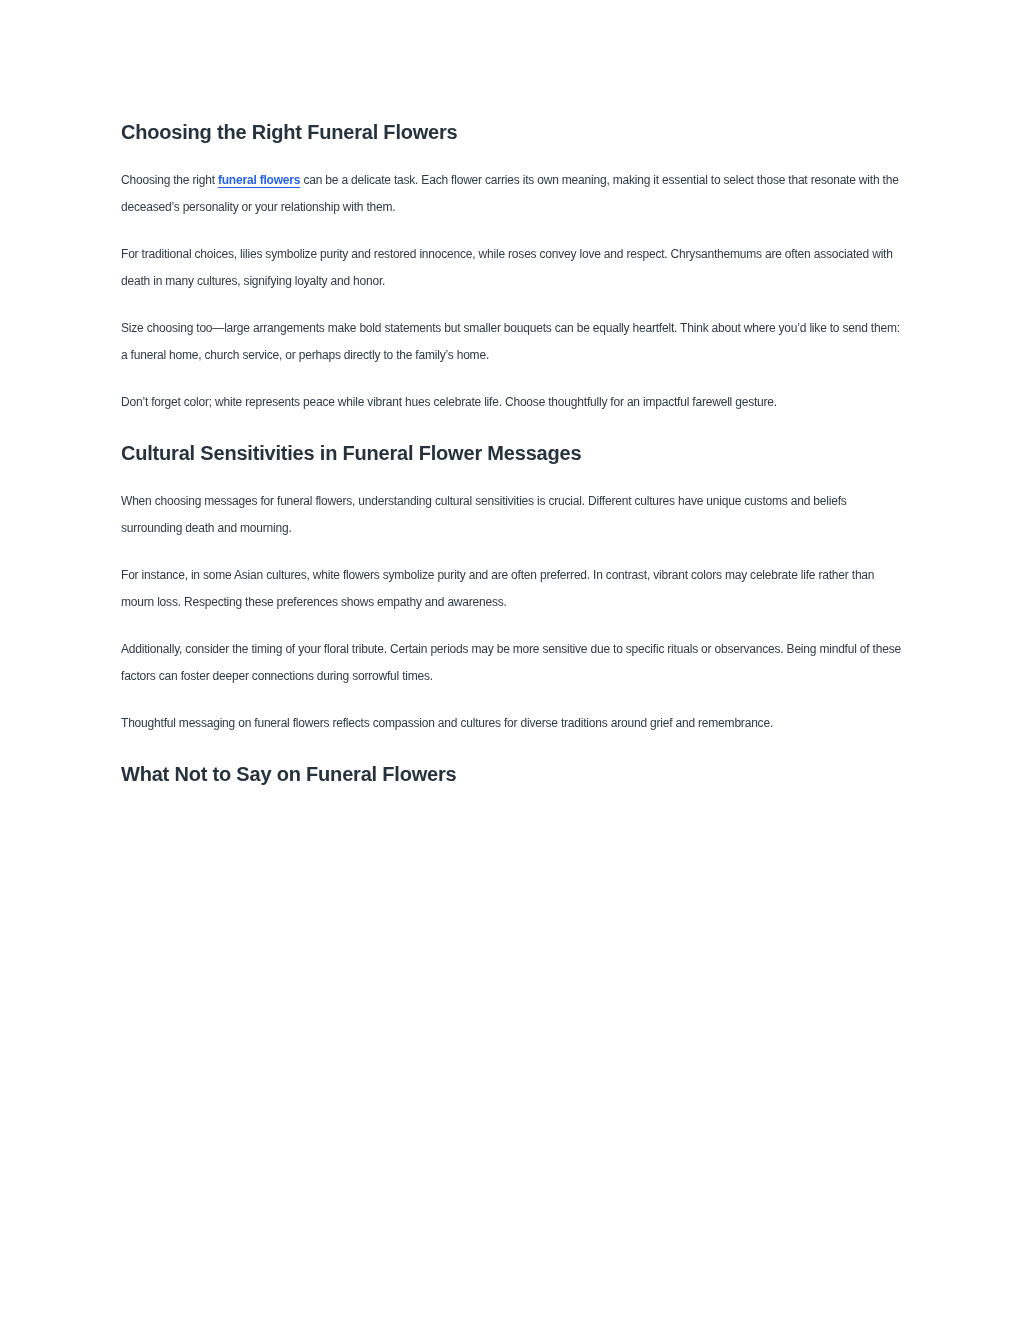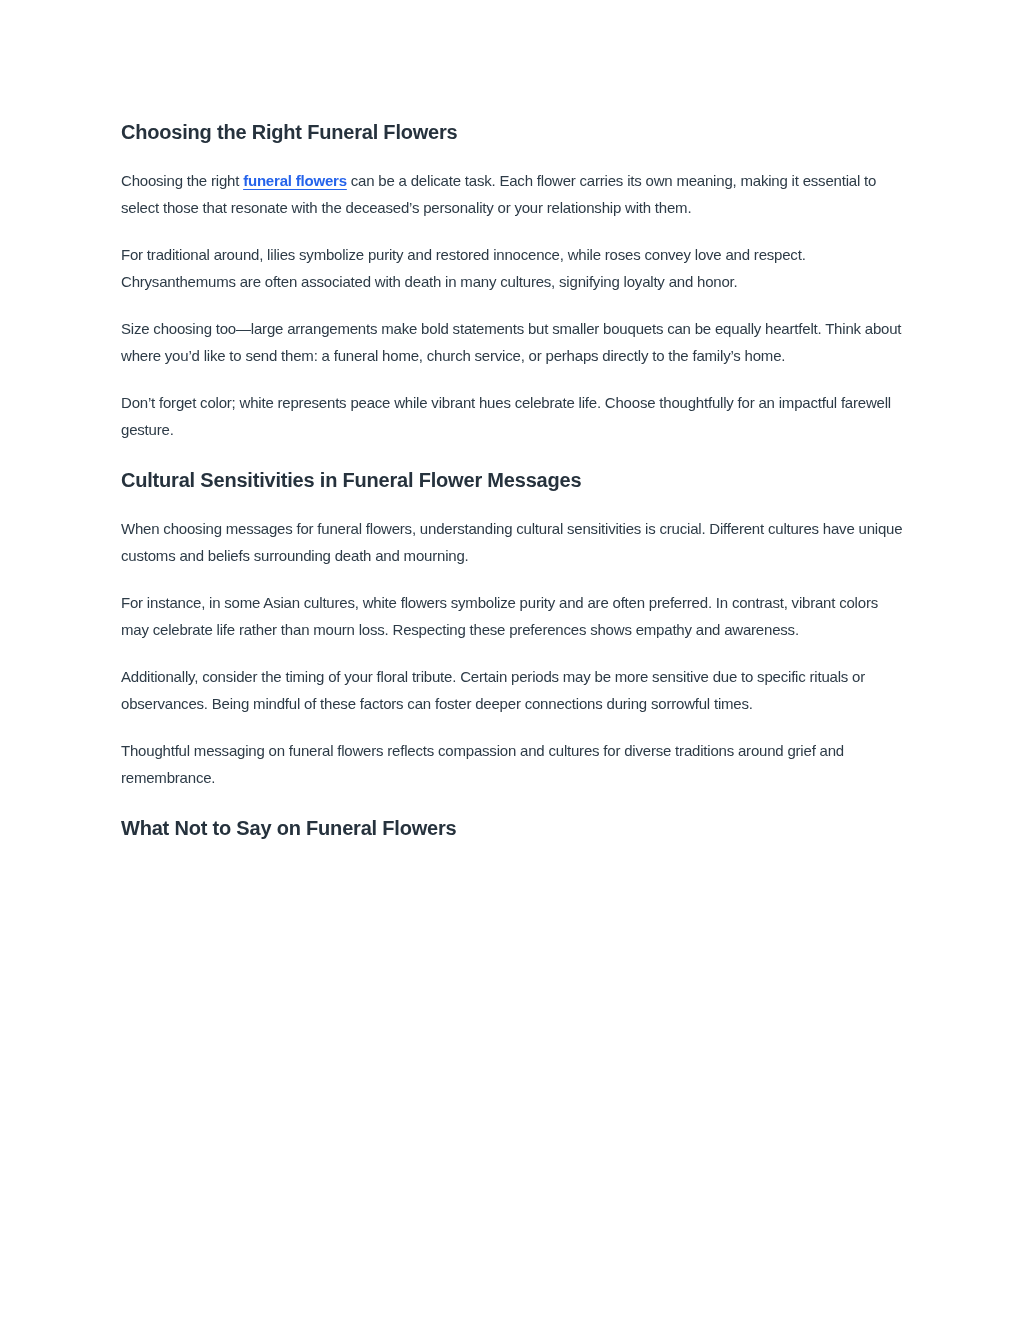--- a/index.html
+++ b/index.html
@@ -18,21 +18,21 @@
   .heading {
     font-size: 20px;
     line-height: 30px;
     font-weight: 700;
     letter-spacing: -0.2px;
     margin: 22px 0 20px 0;
     color: #26323d;
   }
   .heading.first { margin-top: 0; }
   .para {
-    font-size: 15px;
+    font-size: 12px;
     line-height: 27px;
     letter-spacing: -0.2px;
     margin: 0 0 20px 0;
     color: #2d3b47;
   }
   a.inline-link {
     color: #2563eb;
     font-weight: 700;
     text-decoration: underline;
     text-underline-offset: 3px;
@@ -41,21 +41,21 @@
 </style>
 </head>
 <body>
 
 <div class="page">
 
   <h1 class="heading first">Choosing the Right Funeral Flowers</h1>
 
   <p class="para"><span>Choosing the right </span><a class="inline-link" href="#">funeral flowers</a><span> can be a delicate task. Each flower carries its own meaning, making it essential to select those that resonate with the deceased’s personality or your relationship with them.</span></p>
 
-  <p class="para">For traditional around, lilies symbolize purity and restored innocence, while roses convey love and respect. Chrysanthemums are often associated with death in many cultures, signifying loyalty and honor.</p>
+  <p class="para">For traditional choices, lilies symbolize purity and restored innocence, while roses convey love and respect. Chrysanthemums are often associated with death in many cultures, signifying loyalty and honor.</p>
 
 
   <p class="para">Size choosing too—large arrangements make bold statements but smaller bouquets can be equally heartfelt. Think about where you’d like to send them: a funeral home, church service, or perhaps directly to the family’s home.</p>
 
   <p class="para">Don’t forget color; white represents peace while vibrant hues celebrate life. Choose thoughtfully for an impactful farewell gesture.</p>
 
   <h2 class="heading">Cultural Sensitivities in Funeral Flower Messages</h2>
 
   <p class="para">When choosing messages for funeral flowers, understanding cultural sensitivities is crucial. Different cultures have unique customs and beliefs surrounding death and mourning.</p>
 

